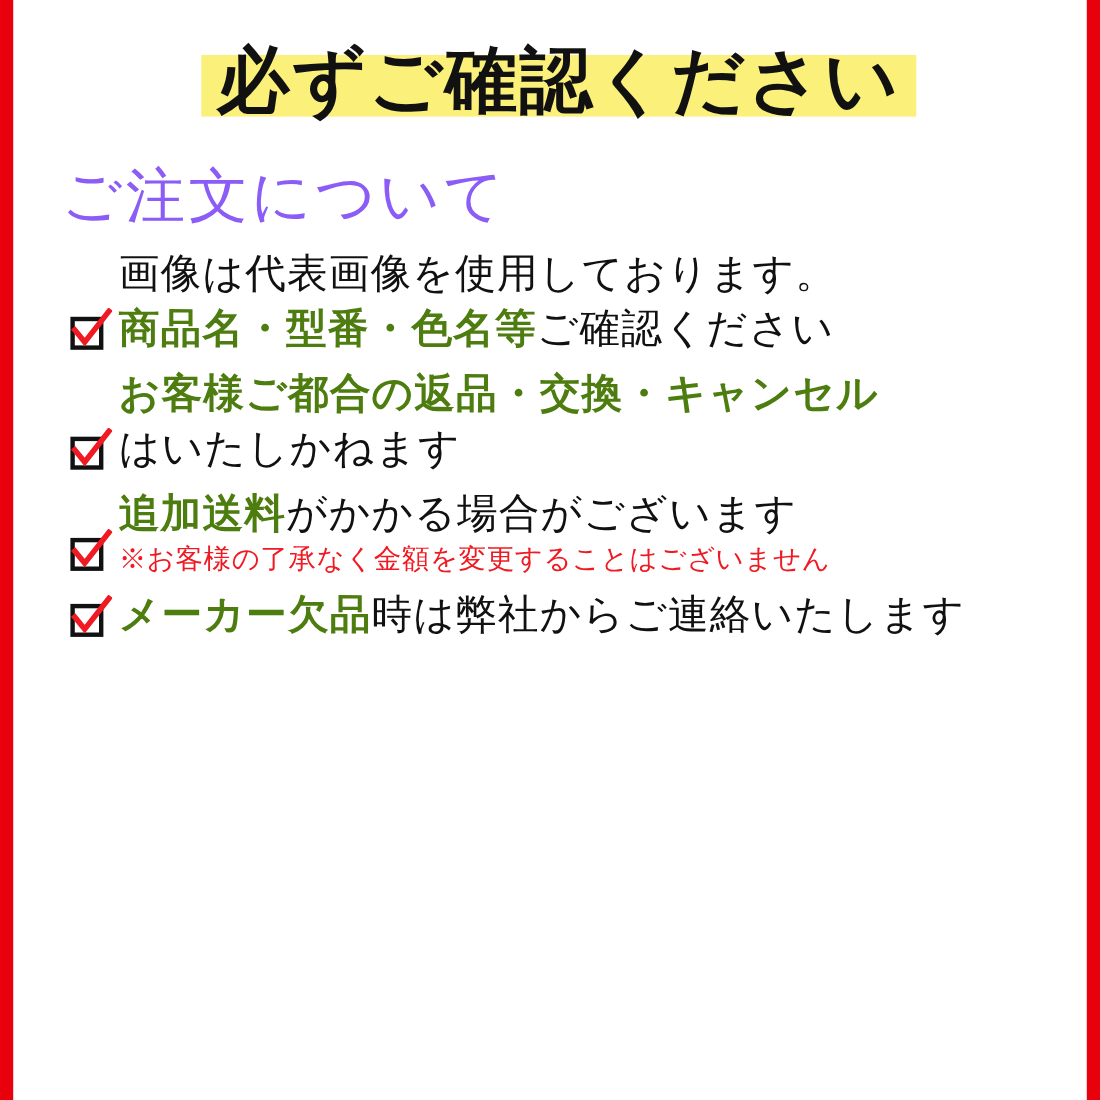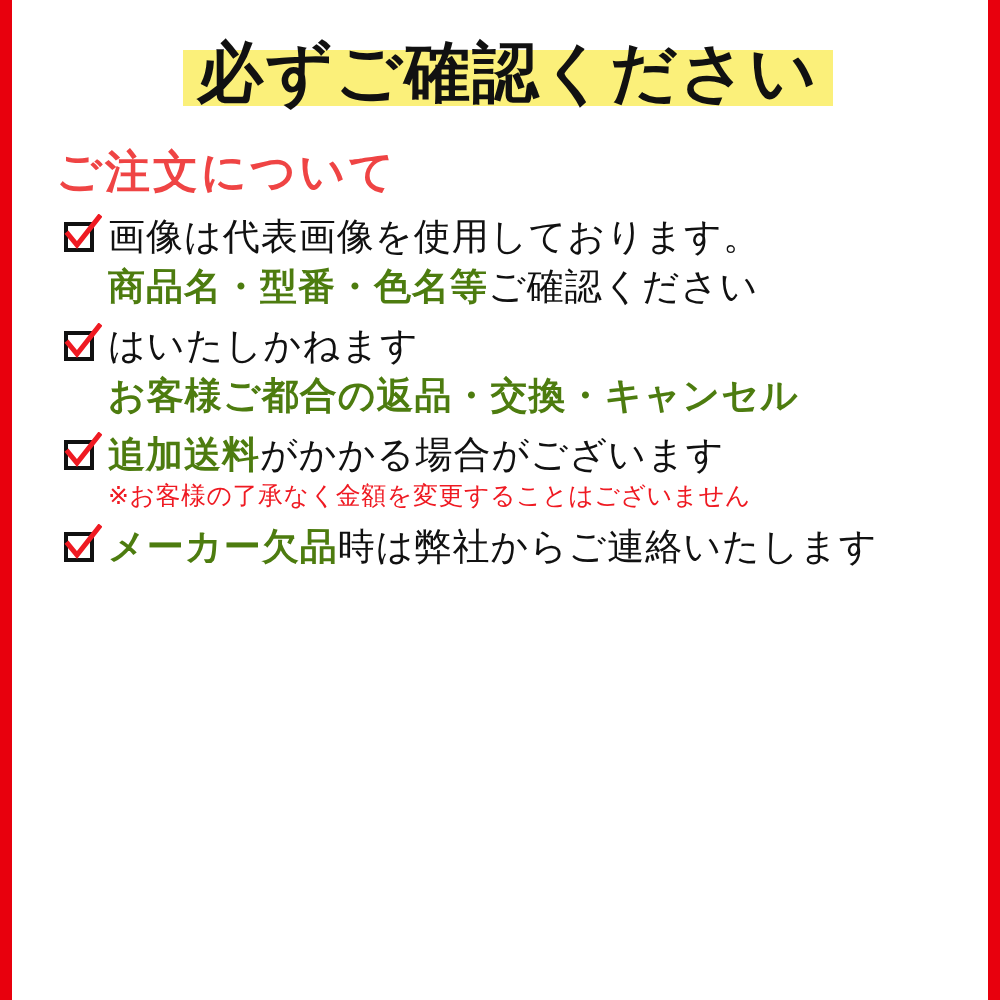--- a/index.html
+++ b/index.html
@@ -62,35 +62,36 @@
     background: #fbf07a;
     z-index: 0;
   }
   .title .txt {
     position: relative;
     z-index: 1;
   }
 
   
   .section-head {
-    font-size: 45px;
-    font-weight: 700;
+    font-size: 54px;
+    font-weight: 400;
     letter-spacing: 3px;
-    color: #ef4444;
+    color: #8b5cf6;
     margin: 26px 0 4px 18px;
   }
   .section-head.second {
     margin-top: 26px;
   }
 
   
   .item {
     display: flex;
-    align-items: flex-start;
+    align-items: flex-end;
     margin: 10px 0 0 24px;
+    font-family: Liberation Serif, serif;
   }
   .check-icon {
     flex: 0 0 auto;
     width: 40px;
     height: 40px;
     position: relative;
     margin-top: 6px;
     margin-right: 6px;
   }
   .check-icon .box {
@@ -166,22 +167,22 @@
         </div>
       </div>
       <div class="item">
         <span class="check-icon">
           <span class="box"></span>
           <svg class="tick" viewBox="0 0 40 40">
             <path d="M6 20 L15 31 L37 3" fill="none" stroke="#ef1a22" stroke-width="5" stroke-linecap="square" stroke-linejoin="miter"></path>
           </svg>
         </span>
         <div class="lines">
+          <div class="line"><span class="red">お客様ご都合の返品・交換・キャンセル</span></div>
           <div class="line"><span class="blk">はいたしかねます</span></div>
-          <div class="line"><span class="red">お客様ご都合の返品・交換・キャンセル</span></div>
         </div>
       </div>
       <div class="item">
         <span class="check-icon">
           <span class="box"></span>
           <svg class="tick" viewBox="0 0 40 40">
             <path d="M6 20 L15 31 L37 3" fill="none" stroke="#ef1a22" stroke-width="5" stroke-linecap="square" stroke-linejoin="miter"></path>
           </svg>
         </span>
         <div class="lines">

